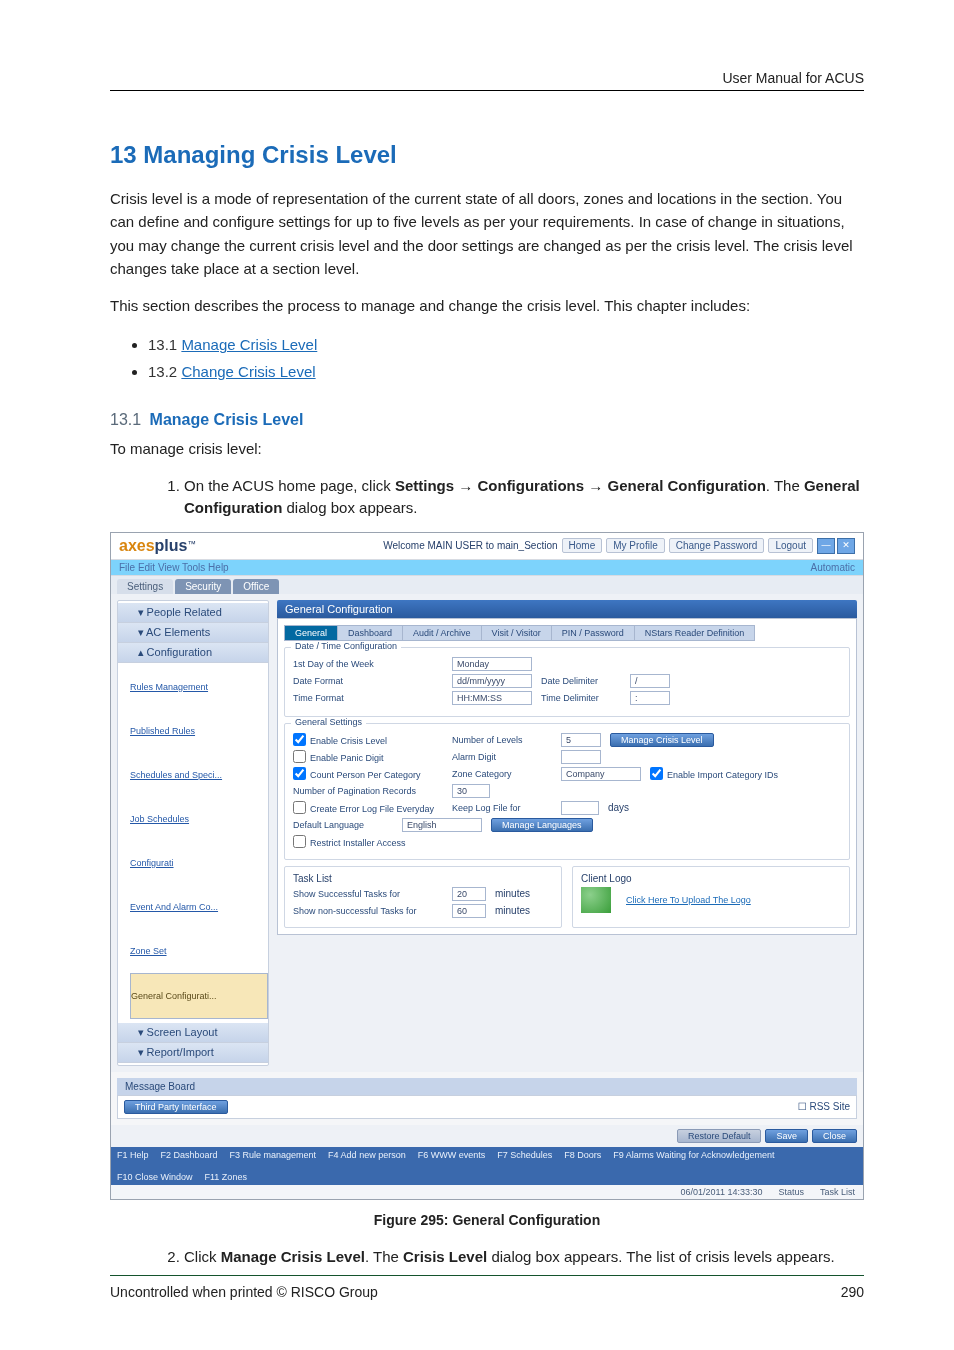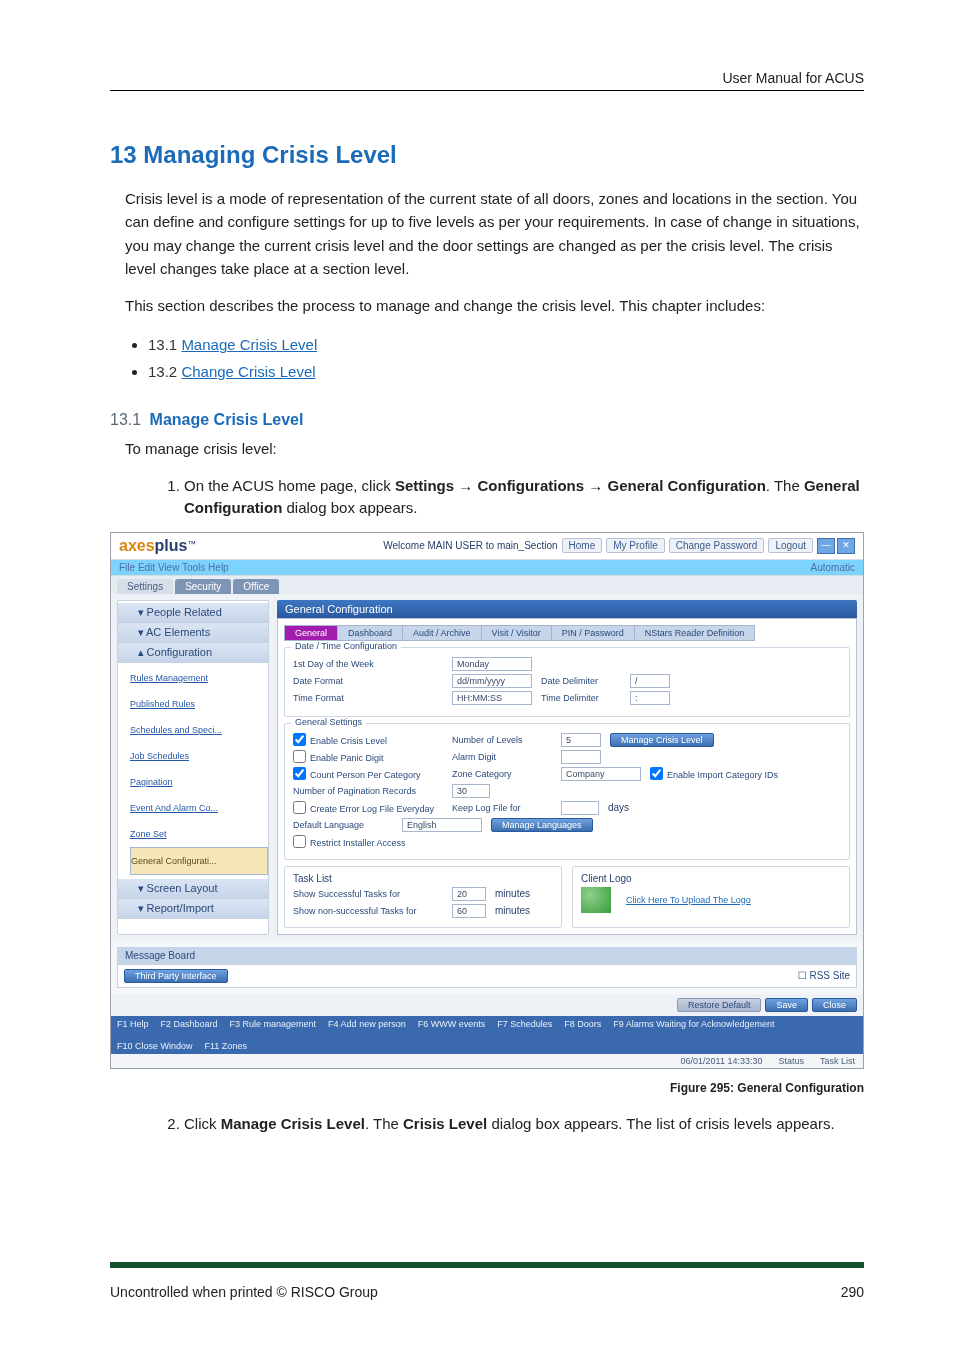--- a/index.html
+++ b/index.html
@@ -1,58 +1,58 @@
 <!DOCTYPE html>
 <html><head>
 <meta charset="utf-8">
 <style>
   html,body{margin:0;padding:0;font-family:Arial,Helvetica,sans-serif;background:#fff;color:#222;}
   .page{width:954px;min-height:1350px;margin:0 auto;padding:70px 90px 40px 110px;box-sizing:border-box;position:relative;}
   .hdr-line{border-bottom:1px solid #000;margin-bottom:50px;}
   .hdr-text{text-align:right;font-size:14px;padding-bottom:4px;}
   h1.sec{color:#1b6bb8;font-size:24px;font-weight:bold;margin:0 0 18px 0;}
-  p.body{font-size:15px;line-height:1.55;margin:0 0 14px 15px;}
+  p.body{font-size:15px;line-height:1.55;margin:0 0 14px 0;}
   ul.toc{list-style:disc;padding-left:38px;margin:6px 0 20px 0;}
   ul.toc li{font-size:15px;line-height:1.8;}
   a.link{color:#1b6bb8;text-decoration:underline;}
   .toc-num{color:#333;}
   h2.sub{color:#1b6bb8;font-size:16px;font-weight:bold;margin:26px 0 8px 0;}
   h2.sub .num{color:#5a6a7a;font-weight:normal;margin-right:4px;}
   ol.steps{list-style:decimal;padding-left:74px;margin:8px 0 12px 0;}
   ol.steps li{font-size:15px;line-height:1.5;margin-bottom:8px;}
   .arrow{font-family:Arial;}
   .bold{font-weight:bold;}
-  .caption{text-align:right;font-size:12px;font-weight:bold;margin:12px 0 18px 0;}
-  .footer{position:absolute;bottom:50px;left:110px;right:90px;border-top:6px solid #14532d;padding-top:16px;font-size:14px;display:flex;justify-content:space-between;}
+  .caption{text-align:center;font-size:14px;font-weight:bold;margin:12px 0 18px 0;}
+  .footer{position:absolute;bottom:50px;left:110px;right:90px;border-top:1px solid #14532d;padding-top:8px;font-size:14px;display:flex;justify-content:space-between;}
   
   .shot{border:1px solid #9aa3b0;background:#f5f6f8;font-size:10px;color:#28416b;margin:6px 0 0 0;}
   .shot .titlebar{display:flex;align-items:center;justify-content:space-between;background:#fff;padding:4px 8px;border-bottom:1px solid #d7dbe2;}
   .shot .brand b{color:#d98610;font-size:16px;}
   .shot .brand span{color:#28416b;font-size:16px;font-weight:bold;}
   .shot .topright{display:flex;gap:4px;align-items:center;}
   .pill{border:1px solid #b8c2d4;background:#eef2f8;border-radius:2px;padding:1px 6px;color:#3a5a8a;}
   .winbtns{display:inline-flex;gap:2px;}
   .wb{width:16px;height:14px;background:#6fa7e6;border:1px solid #3d6fa8;font-size:9px;line-height:12px;text-align:center;color:#fff;}
   .menubar{background:#7dd3fc;color:#4b6fa8;padding:2px 8px;border-bottom:1px solid #d7dbe2;font-size:10px;}
   .automatic{float:right;color:#4b6fa8;}
   .tabs{display:flex;gap:0;background:#e7ecf3;padding:3px 6px 0 6px;}
   .tab{background:#7e94b4;color:#fff;padding:2px 10px;border-radius:3px 3px 0 0;margin-right:2px;font-size:10px;}
   .tab.inactive{background:#d6deea;color:#4a5e7a;}
   .body2{display:flex;gap:8px;padding:6px;background:#eef1f6;}
   .side{width:150px;background:#fff;border:1px solid #c7d0df;border-radius:2px;padding:2px 0;}
   .side-hdr{background:linear-gradient(#dbe5f3,#c6d4ea);color:#2a4a7a;padding:3px 20px;font-size:11px;border-bottom:1px solid #c7d0df;cursor:pointer;}
   .side ul{list-style:none;margin:2px 0 4px 0;padding:0 0 0 12px;}
-  .side li{color:#2458a8;text-decoration:underline;font-size:9px;padding:8px 0;cursor:pointer;}
+  .side li{color:#2458a8;text-decoration:underline;font-size:9px;padding:17px 0;cursor:pointer;}
   .side li.sel{background:#f7e7b8;text-decoration:none;color:#5a4a1a;}
   .main{flex:1;}
   .panel-title{background:linear-gradient(#3e76c2,#2a5a9e);color:#fff;padding:3px 8px;font-size:11px;border-radius:2px 2px 0 0;}
   .panel{background:#fff;border:1px solid #b8c2d4;padding:6px;}
   .subtabs{display:flex;gap:0;margin-bottom:6px;}
   .st{background:#c7d5ea;color:#2a4a7a;padding:2px 10px;border:1px solid #a7b6cf;font-size:9px;margin-right:-1px;}
-  .st.active{background:#a21caf;color:#fff;}
+  .st.active{background:#0369a1;color:#fff;}
   .fs{border:1px solid #cfd7e4;border-radius:2px;padding:6px 8px 8px 8px;margin-bottom:6px;position:relative;}
   .fs .lg{position:absolute;top:-7px;left:6px;background:#fff;padding:0 4px;color:#2a4a7a;font-size:9px;}
   .row{display:flex;align-items:center;gap:9px;margin:3px 0;}
   .lbl{width:150px;color:#2a4a7a;font-size:9px;}
   .inp,.sel{border:1px solid #a7b6cf;background:#fff;font-size:9px;padding:1px 4px;color:#3a4a6a;}
   .sel{min-width:70px;}
   .btn{background:linear-gradient(#6fa0df,#3b6fb0);color:#fff;border:1px solid #2a5a9e;padding:1px 10px;font-size:9px;border-radius:2px;cursor:pointer;}
   .btn.gray{background:linear-gradient(#c7d0df,#a7b6cf);color:#2a4a7a;border-color:#8a9ab6;}
   .cb{display:inline-flex;align-items:flex-end;gap:4px;color:#2a4a7a;font-size:9px;}
   .cb input{margin:0;}
@@ -136,21 +136,21 @@
     <div class="body2">
       <div class="side">
         <div class="side-hdr"><span>▾</span> <span>People Related</span></div>
         <div class="side-hdr"><span>▾</span> <span>AC Elements</span></div>
         <div class="side-hdr"><span>▴</span> <span>Configuration</span></div>
         <ul>
           <li>Rules Management</li>
           <li>Published Rules</li>
           <li>Schedules and Speci...</li>
           <li>Job Schedules</li>
-          <li>Pagination</li>
+          <li>Configurati</li>
           <li>Event And Alarm Co...</li>
           <li>Zone Set</li>
           <li class="sel">General Configurati...</li>
         </ul>
         <div class="side-hdr"><span>▾</span> <span>Screen Layout</span></div>
         <div class="side-hdr"><span>▾</span> <span>Report/Import</span></div>
       </div>
 
       <div class="main">
         <div class="panel-title">General Configuration</div>

